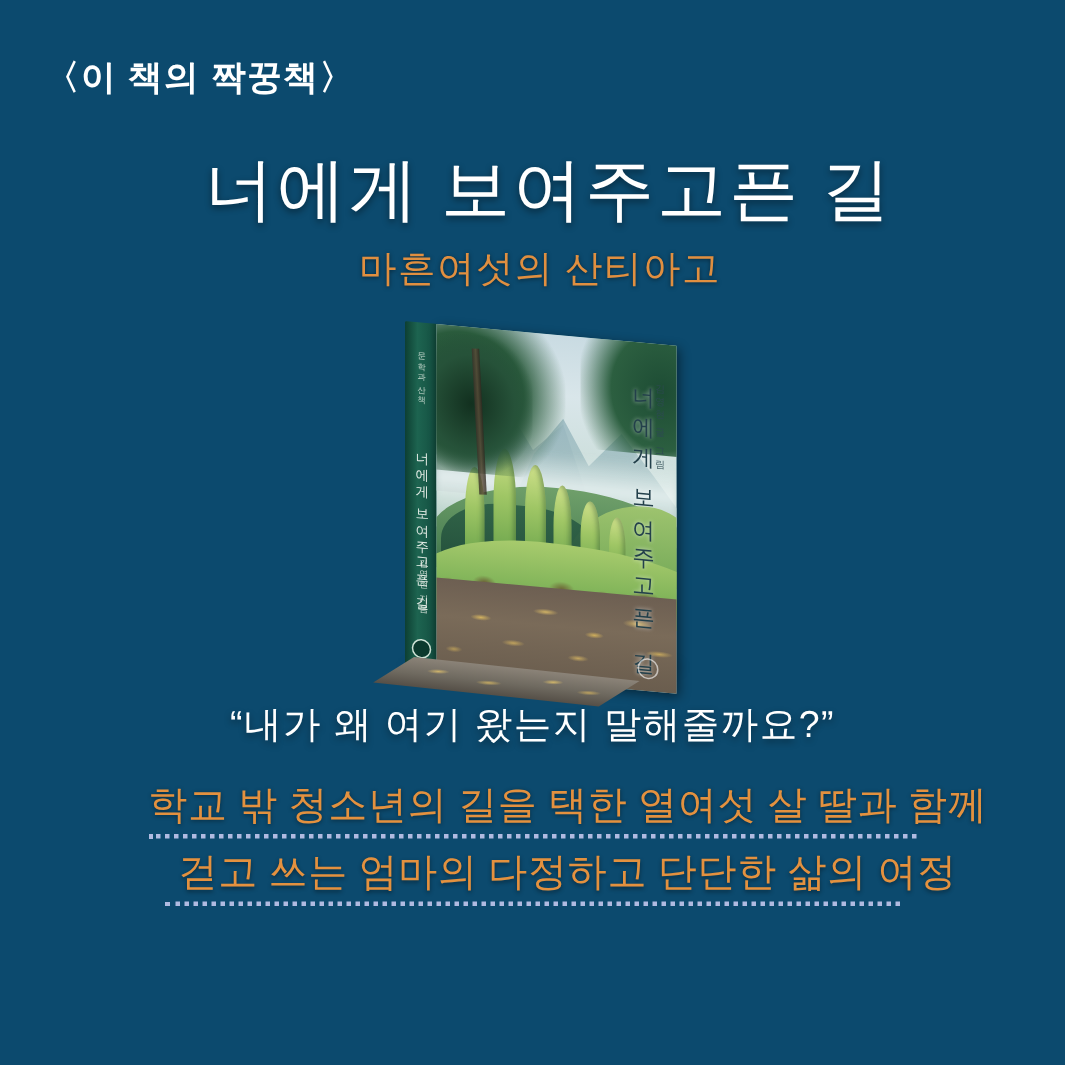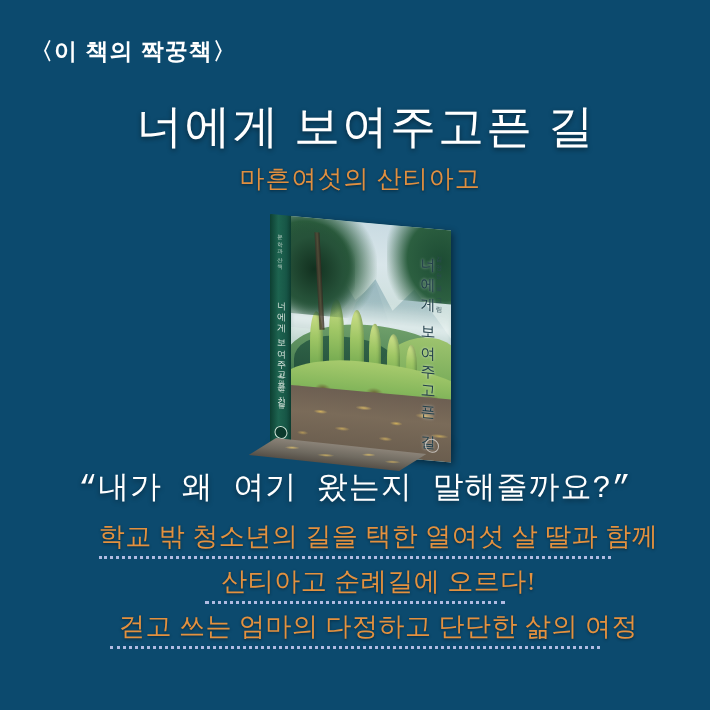--- a/index.html
+++ b/index.html
@@ -340,22 +340,22 @@
       radial-gradient(ellipse 11px 2px at 68% 35%, rgba(230,198,106,0.8) 0%, rgba(230,198,106,0) 70%),
       radial-gradient(ellipse 13px 2px at 88% 58%, rgba(224,188,96,0.7) 0%, rgba(224,188,96,0) 70%);
   }
 
   
   .pull-quote {
     position: absolute;
     left: 0; right: 0;
     top: 466px;
     text-align: center;
-    font-family: Liberation Mono, monospace;
-    font-size: 31px;
+    font-family: Liberation Sans, sans-serif;
+    font-size: 25px;
     letter-spacing: 1px;
     color: #ffffff;
     text-shadow: 0 2px 5px rgba(0,0,0,0.4);
     white-space: nowrap;
   }
 
   
   .taglines {
     position: absolute;
     left: 0; right: 0;
@@ -446,17 +446,16 @@
     <div class="book-topedge"></div>
     <div class="book-bottomedge">
       <div class="edge-dapple"></div>
     </div>
   </div>
 
   <div class="pull-quote">“내가 왜 여기 왔는지 말해줄까요?”</div>
 
   <div class="taglines">
     <span class="tagline w1">학교 밖 청소년의 길을 택한 열여섯 살 딸과 함께</span>
-    <span class="tagline w2">산티아고 순례길에 오르다!</span>
     <span class="tagline w3">걷고 쓰는 엄마의 다정하고 단단한 삶의 여정</span>
   </div>
 
 </div>
 
 </body></html>

